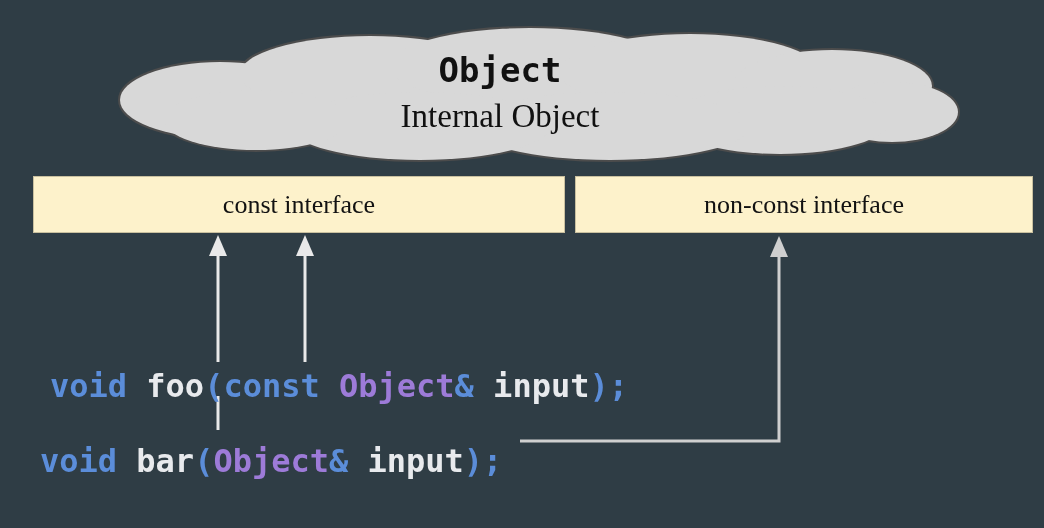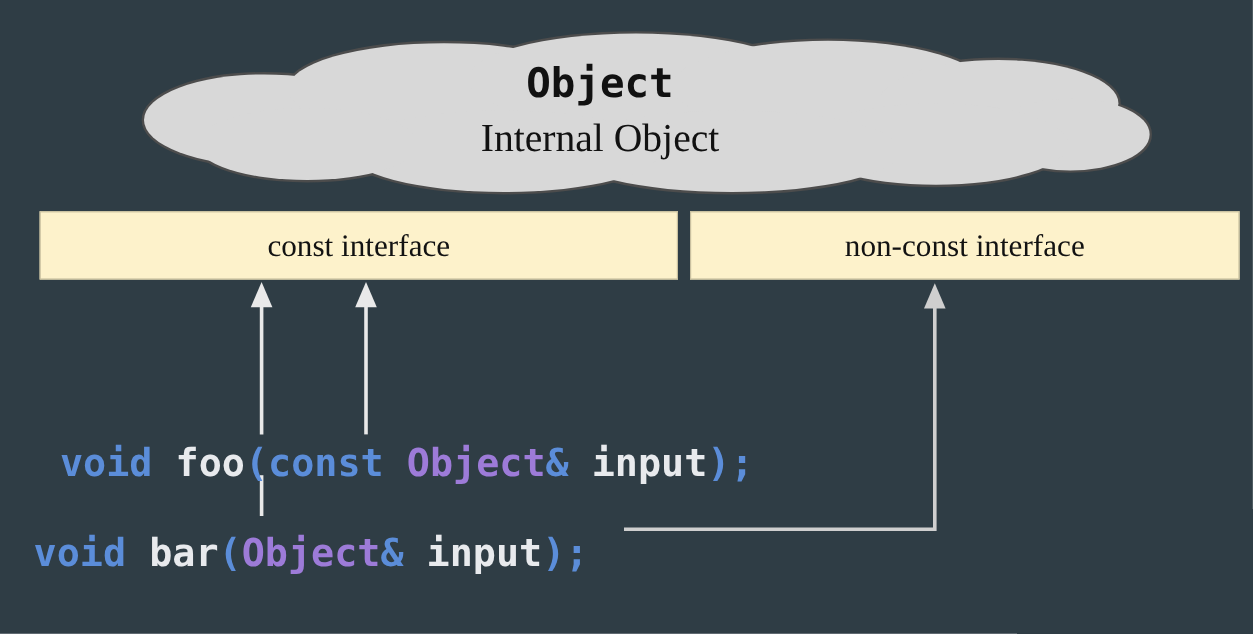--- a/index.html
+++ b/index.html
@@ -78,21 +78,21 @@
     font-family: "DejaVu Sans Mono", monospace;
     font-weight: 700;
     font-size: 32px;
     white-space: pre;
   }
   .code-line.foo-line {
     left: 50px;
     top: 367px;
   }
   .code-line.bar-line {
-    left: 28px;
+    left: 40px;
     top: 442px;
   }
 </style>
 </head>
 <body>
 
 <div class="stage">
 
   <svg class="cloud-svg" viewBox="0 0 876 148">
     <g stroke="#4c4c4c" stroke-width="4" fill="#d8d8d8">

